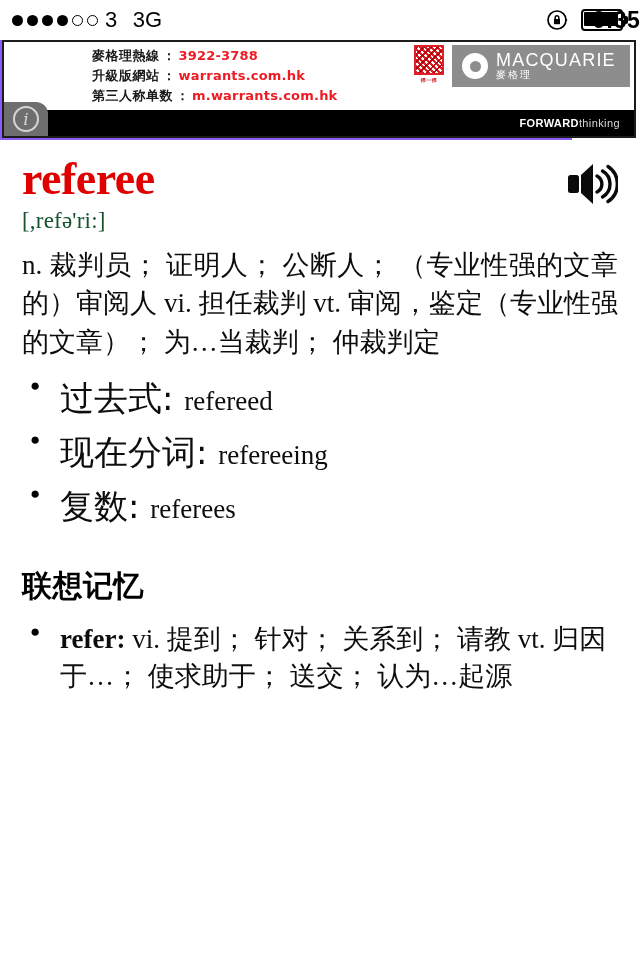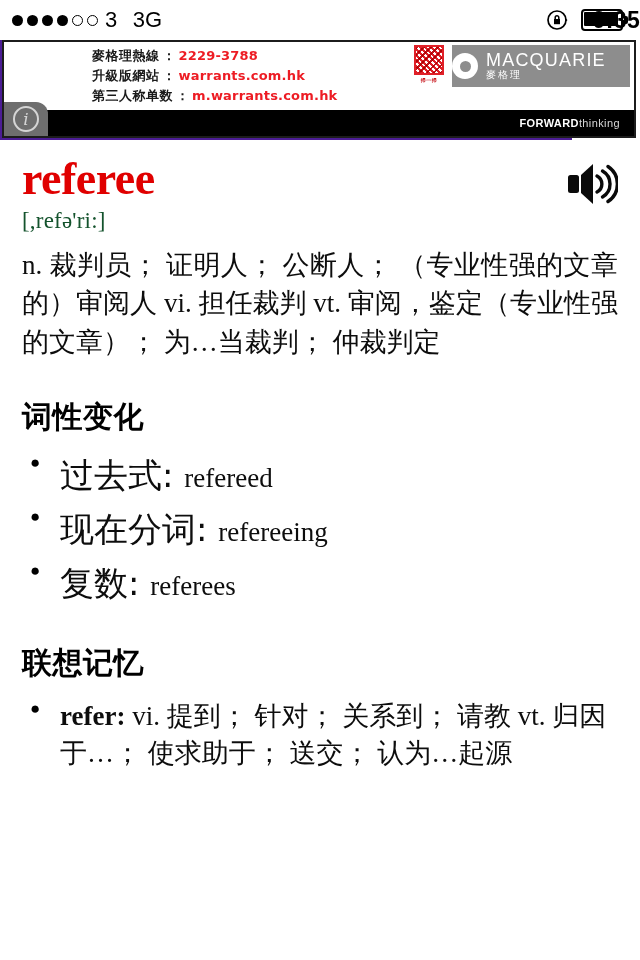--- a/index.html
+++ b/index.html
@@ -49,21 +49,21 @@
     height: 82px;
     background: #f7f7f7;
     display:flex; align-items:center; justify-content:space-between;
     padding: 0 22px;
     border-bottom: 2px solid #2b2b2b;
   }
   .nav-close { font-size:34px; color:#1a7ae0; font-family:"DejaVu Sans", sans-serif; line-height:1; }
   .nav-fav  { font-size:34px; color:#bcbcbc; font-family:"DejaVu Sans", sans-serif; line-height:1; }
 
   
-  .ad-wrap { position:relative; width:572px; height:100px; background:#4c1d95; }
+  .ad-wrap { position:relative; width:572px; height:100px; background:#8b5cf6; }
   .ad {
     position:absolute; left:2px; top:0; width:634px; height:98px;
     border:2px solid #1c1c1c; background:#fff; overflow:hidden;
   }
   .ad-top { position:relative; height:68px; background:#fff; display:flex; }
   .ad-lines {
     padding: 5px 0 0 88px;
     display:flex; flex-direction:column; gap:2px;
   }
   .ad-line { display:flex; align-items:baseline; font-size:13px; white-space:nowrap; }
@@ -83,21 +83,21 @@
   .qr-sq {
     width:30px; height:30px; border:2px solid #e02028;
     background:
       repeating-linear-gradient(45deg,#e02028 0 2px, #fff 2px 4px),
       repeating-linear-gradient(-45deg,#c8161d 0 2px, #fff 2px 5px);
     background-blend-mode: multiply;
   }
   .qr-cap { font-size:5px; color:#c8161d; font-weight:700; letter-spacing:0.5px; }
   .mac-box {
     width:178px; height:42px; background:#8d8d8d;
-    display:flex; align-items:center; gap:8px; 
+    display:flex; align-items:center; gap:8px; padding-left:10px;
   }
   .mac-ring {
     width:26px; height:26px; border-radius:50%; background:#fff;
     display:flex; align-items:center; justify-content:center;
   }
   .mac-ring i { display:block; width:11px; height:11px; border-radius:50%; background:#8d8d8d; }
   .mac-text { display:flex; flex-direction:column; line-height:1.05; }
   .mac-name { font-size:18px; color:#fff; letter-spacing:1.2px; font-family:"Liberation Sans", sans-serif; }
   .mac-cn { font-size:10px; color:#fff; letter-spacing:2px; font-family:"DejaVu Sans", sans-serif; }
   .ad-bottom {
@@ -191,21 +191,21 @@
   </div>
 
 
   <div class="ad-wrap">
     <div class="ad">
       <div class="ad-top">
         <div class="ad-lines">
           <div class="ad-line">
             <span class="ad-label">麥格理熱線</span>
             <span class="ad-colon">：</span>
-            <span class="ad-value">2229-3788</span>
+            <span class="ad-value">3922-3788</span>
           </div>
           <div class="ad-line">
             <span class="ad-label">升級版網站</span>
             <span class="ad-colon">：</span>
             <span class="ad-value">warrants.com.hk</span>
           </div>
           <div class="ad-line">
             <span class="ad-label">第三人称单数</span>
             <span class="ad-colon">：</span>
             <span class="ad-value">m.warrants.com.hk</span>
@@ -248,21 +248,20 @@
         <path d="M31 14 a9 9 0 0 1 0 16" fill="none" stroke="#0a0a0a" stroke-width="3.4" stroke-linecap="round"></path>
         <path d="M36.5 9 a15 15 0 0 1 0 26" fill="none" stroke="#0a0a0a" stroke-width="3.4" stroke-linecap="round"></path>
         <path d="M42 4.5 a21 21 0 0 1 0 35" fill="none" stroke="#0a0a0a" stroke-width="3.4" stroke-linecap="round"></path>
       </svg>
     </div>
 
     <div class="phonetic">[,refə'ri:]</div>
 
     <div class="definition">n. 裁判员； 证明人； 公断人； （专业性强的文章的）审阅人 vi. 担任裁判 vt. 审阅，鉴定（专业性强的文章）； 为…当裁判； 仲裁判定</div>
 
-    <div class="section-title">词性变化</div>
     <ul class="bullets">
       <li>
         <span class="li-zh">过去式: </span><span class="li-en">refereed</span>
       </li>
       <li>
         <span class="li-zh">现在分词: </span><span class="li-en">refereeing</span>
       </li>
       <li>
         <span class="li-zh">复数: </span><span class="li-en">referees</span>
       </li>

